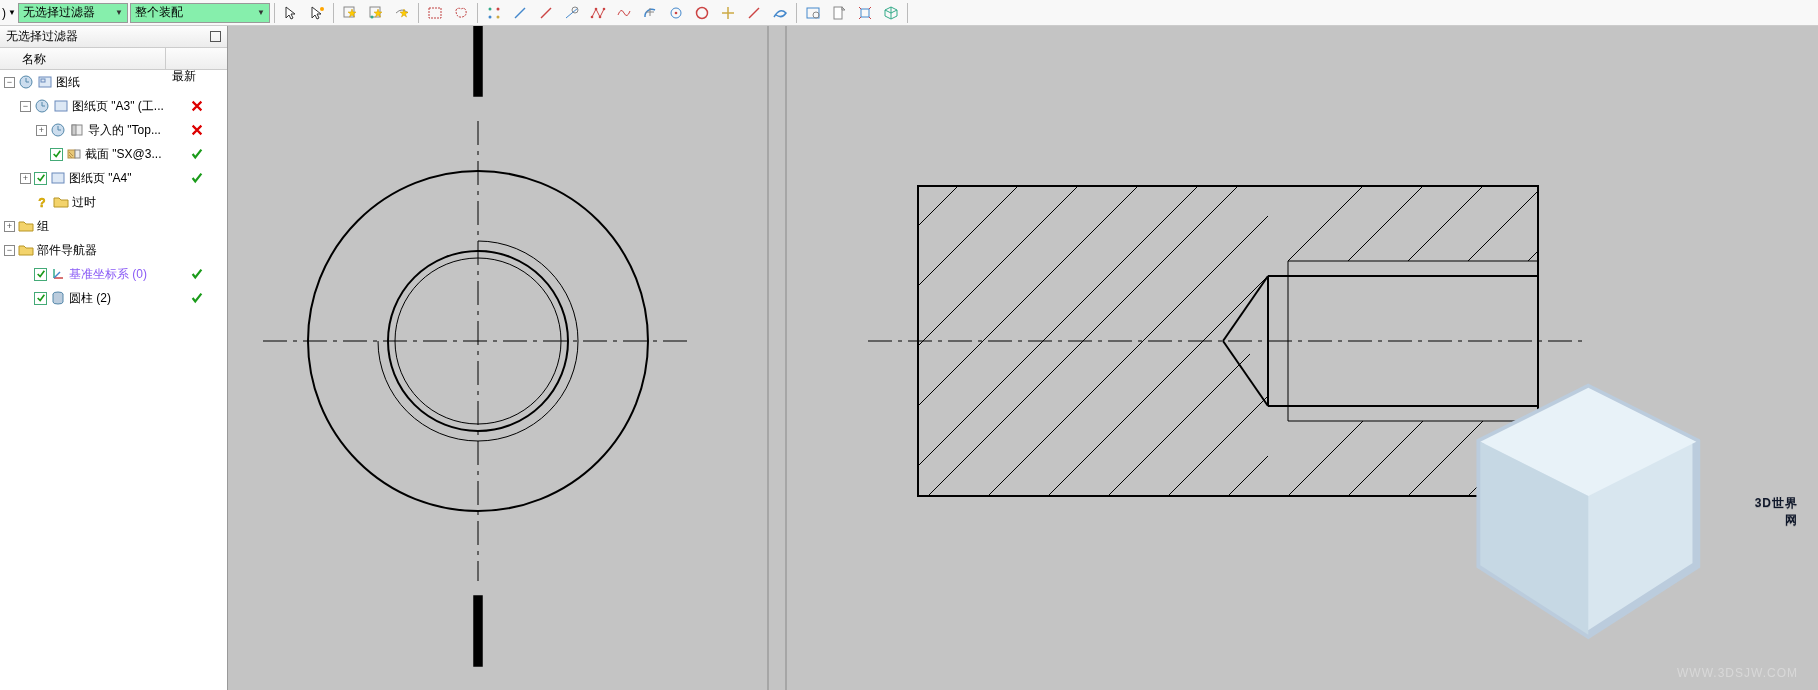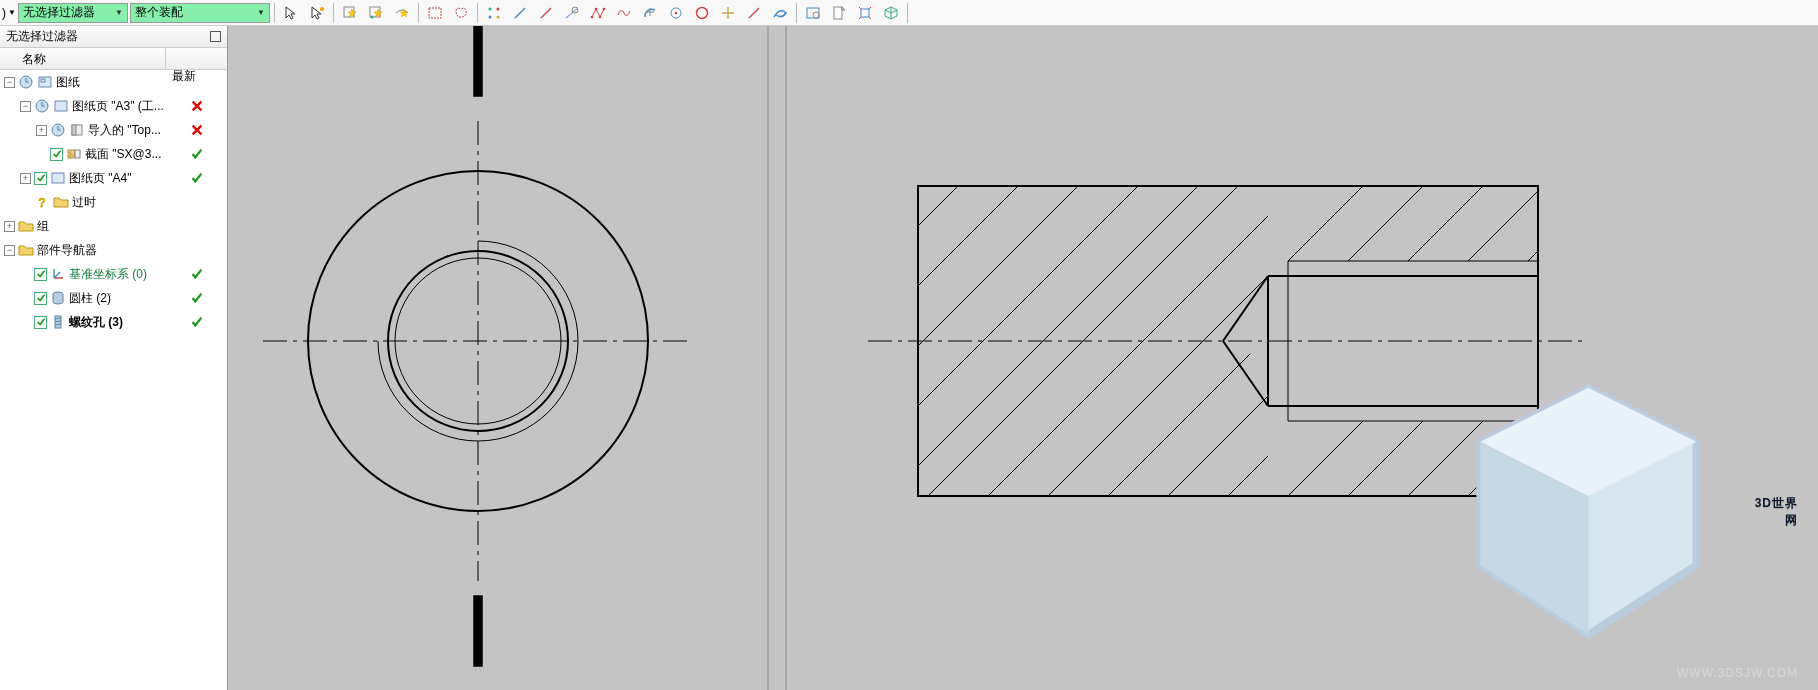--- a/index.html
+++ b/index.html
@@ -25,21 +25,21 @@
 .tree-row .name-cell { display: flex; align-items: center; gap: 3px; height: 100%; width: 166px; overflow: hidden; border-right: 1px solid transparent; }
 .tree-row .latest-cell { width: 60px; display: flex; justify-content: center; }
 .expander { width: 11px; height: 11px; border: 1px solid #888; font-size: 9px; line-height: 9px; text-align: center; color: #555; background: #fff; flex: none; }
 .spacer { width: 11px; flex: none; }
 .cb { width: 13px; height: 13px; border: 1px solid #4a7; background: #fff; display: flex; align-items: center; justify-content: center; flex: none; }
 .cb svg { width: 10px; height: 10px; }
 .ico { width: 16px; height: 16px; flex: none; display: flex; align-items: center; justify-content: center; }
 .ico svg { width: 16px; height: 16px; }
 .label { white-space: nowrap; overflow: hidden; text-overflow: ellipsis; }
 .bold { font-weight: bold; }
-.gray { color: #15803d; }
+.gray { color: #8b5cf6; }
 .check-green svg { stroke: #1a9b1a; }
 .check-red svg { stroke: #d00; }
 .folder-yellow { fill: #f3d36b; stroke: #b89626; }
 
 
 .canvas { position: absolute; left: 228px; right: 0; top: 26px; bottom: 0; background: #c4c4c4; }
 .canvas svg { width: 100%; height: 100%; display: block; }
 
 .watermark { position: absolute; right: 20px; bottom: 10px; text-align: right; }
 .watermark .t1 { font-size: 30px; font-weight: bold; color: #0f172a; text-shadow: 0 1px 0 #aaa; letter-spacing: 1px; display:flex; align-items:center; gap:8px;}
@@ -415,44 +415,20 @@
           </div>
         <span class="label">圆柱 (2)</span>
       </div>
       <div class="latest-cell check-green">
           <svg viewBox="0 0 16 16" width="14" height="14">
             <path d="M3 8 L6 12 L13 3" stroke-width="2.5" fill="none"></path>
           </svg>
         </div>
     </div>
 
-    <div class="tree-row">
-      <div class="name-cell" style="padding-left:16px;">
-        <div class="spacer"></div>
-        <div class="cb">
-            <svg viewBox="0 0 12 12">
-              <path d="M2 6 L5 9 L10 2" stroke="#1a9b1a" stroke-width="2" fill="none"></path>
-            </svg>
-          </div>
-        <div class="ico">
-            <svg viewBox="0 0 16 16">
-              <rect x="5" y="2" width="6" height="12" fill="#bcd" stroke="#58a"></rect>
-              <line x1="5" y1="5" x2="11" y2="4" stroke="#58a"></line>
-              <line x1="5" y1="8" x2="11" y2="7" stroke="#58a"></line>
-              <line x1="5" y1="11" x2="11" y2="10" stroke="#58a"></line>
-            </svg>
-          </div>
-        <span class="label bold">螺纹孔 (3)</span>
-      </div>
-      <div class="latest-cell check-green">
-          <svg viewBox="0 0 16 16" width="14" height="14">
-            <path d="M3 8 L6 12 L13 3" stroke-width="2.5" fill="none"></path>
-          </svg>
-        </div>
-    </div>
 
   </div>
 </div>
 
 <div class="canvas">
   <svg viewBox="0 0 1590 664">
 
     <line x1="540" y1="0" x2="540" y2="664" stroke="#888" stroke-width="1"></line>
     <line x1="558" y1="0" x2="558" y2="664" stroke="#888" stroke-width="1"></line>
 

